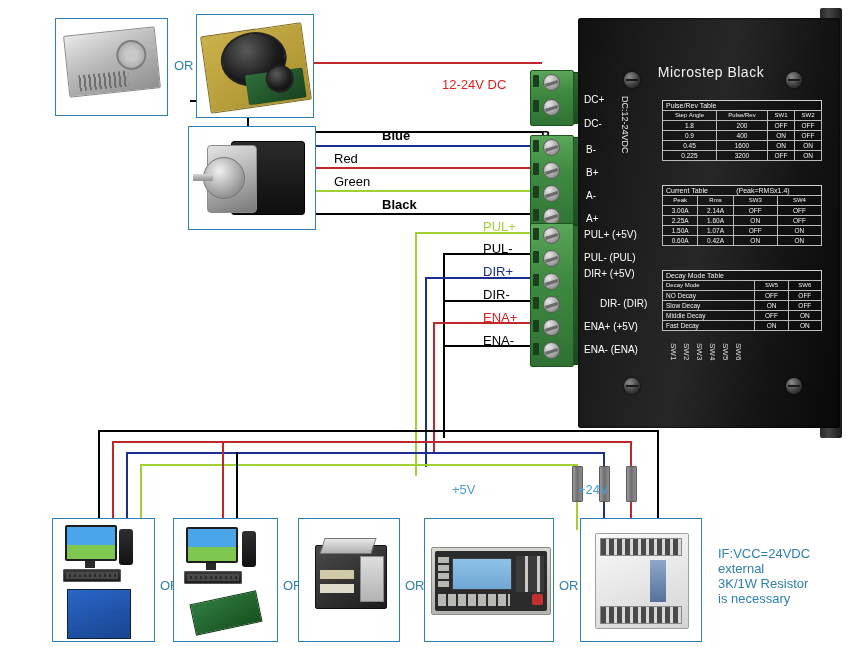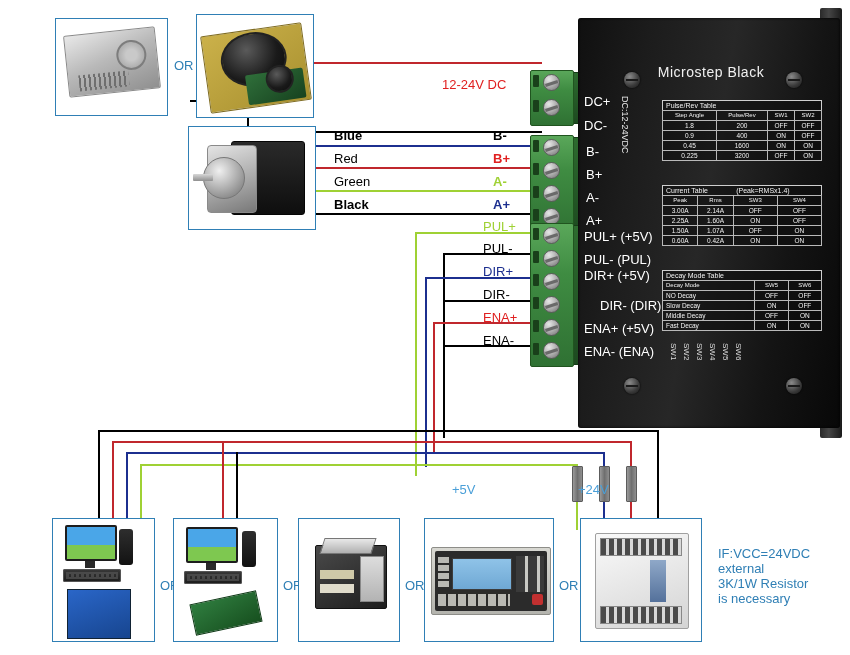--- a/index.html
+++ b/index.html
@@ -12,21 +12,21 @@
   
   .w{position:absolute;background:#000;}
   .wh{height:1.6px;}
   .wv{width:1.6px;}
   .black{background:#000000;}
   .red{background:#c0272d;}
   .blue{background:#1c2f8f;}
   .green{background:#9fd134;}
   
   .lbl{position:absolute;font-size:13px;white-space:nowrap;}
-  .lbl-bold{font-weight:bold;}
+  .lbl-bold{font-weight:bold;margin-left:48px;}
   .c-black{color:#000;}
   .c-red{color:#e02020;}
   .c-blue{color:#1c2f8f;}
   .c-green{color:#9fd134;}
   .c-lblue{color:#4a9fd8;}
 
   
   #driver{position:absolute;left:578px;top:18px;width:262px;height:410px;
           background:linear-gradient(100deg,#101010 0%,#1c1c1c 22%,#272727 48%,#141414 75%,#080808 100%);
           border-radius:3px;box-shadow:0 0 3px #000 inset;}
@@ -41,21 +41,21 @@
   
   .dtable{position:absolute;border:1px solid #cfcfcf;border-collapse:collapse;
           font-size:6.5px;color:#f2f2f2;background:rgba(12,12,12,.55);}
   .dtable td,.dtable th{border:1px solid #b9b9b9;padding:0px 1px;text-align:center;
           font-weight:normal;line-height:9px;white-space:nowrap;}
   .dtable .cap{border:none;border-bottom:1px solid #b9b9b9;text-align:left;padding-left:3px;font-size:7px;}
   .dtable .hd{font-size:6px;}
   .dtable .lft{text-align:left;padding-left:3px;}
 
   
-  .term-t{position:absolute;color:#ffffff;font-size:13px;white-space:nowrap;}
+  .term-t{position:absolute;color:#ffffff;font-size:10px;white-space:nowrap;}
   .vert-t{position:absolute;color:#e8e8e8;font-size:9px;white-space:nowrap;
           transform-origin:0 0;transform:rotate(90deg);letter-spacing:0px;}
   .sw-t{position:absolute;color:#dcdcdc;font-size:8px;white-space:nowrap;
         transform-origin:0 0;transform:rotate(90deg);}
 
   
   .conn{position:absolute;background:linear-gradient(180deg,#5aa75a,#3f8c42 35%,#2f7133);
         border:1px solid #20541f;border-radius:2px;box-sizing:border-box;}
   .connback{position:absolute;background:linear-gradient(180deg,#2d6b2f,#1d4a20);
         border:1px solid #173c18;box-sizing:border-box;border-radius:1px;}

